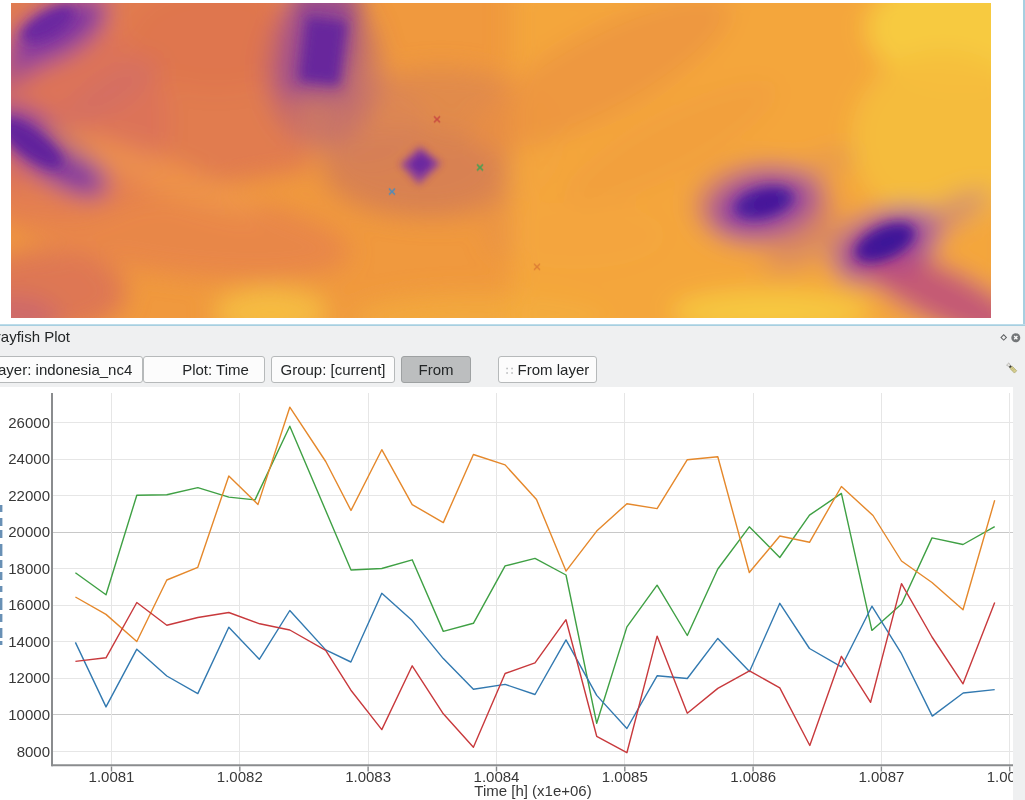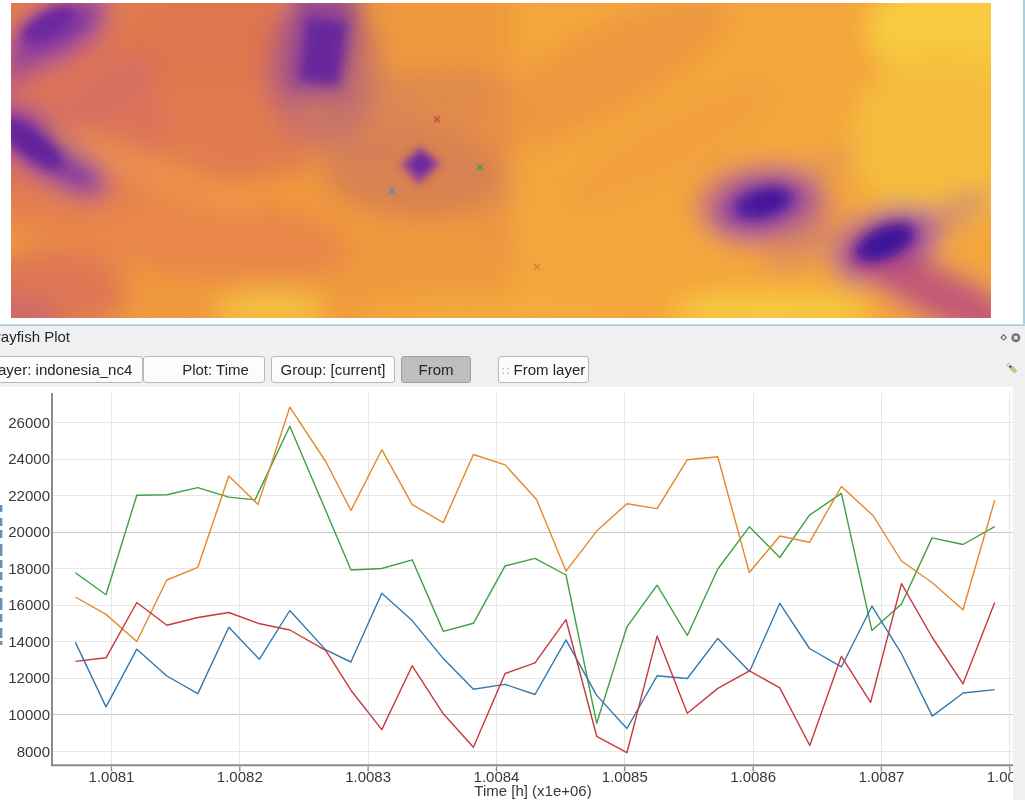--- a/index.html
+++ b/index.html
@@ -87,21 +87,21 @@
 <div class="abs title">Crayfish Plot</div>
 <svg class="abs" style="left:998px; top:331px;" width="24" height="13" viewBox="0 0 24 13">
 <rect x="3.8" y="4.5" width="3.8" height="3.8" fill="none" stroke="#5c5e60" stroke-width="1" transform="rotate(45 5.7 6.4)"></rect>
 <circle cx="17.8" cy="6.7" r="4.5" fill="#737678"></circle>
 <path d="M16.2 5.1 l3.2 3.2 M19.4 5.1 l-3.2 3.2" stroke="#fbfbfb" stroke-width="1.4"></path>
 </svg>
 <div class="abs btn" style="left:-31px; width:174px; padding-left:10px;">Layer: indonesia_nc4</div>
 <div class="abs btn" style="left:143px; width:122px;padding-left:23px;">Plot: Time series</div>
 <div class="abs btn" style="left:271px; width:124px;">Group: [current]</div>
 <div class="abs btn" style="left:401px; width:70px; background:#bcbebf; border-color:#9ea1a2;">From map</div>
-<div class="abs btn" style="left:498px; width:91px;"><span style="color:#a8aaac; font-size:12px;">∷</span> From layer</div>
+<div class="abs btn" style="left:498px; width:99px;"><span style="color:#a8aaac; font-size:12px;">∷</span> From layer</div>
 <svg class="abs" style="left:1005px; top:359.5px;" width="17" height="17" viewBox="0 0 17 17">
 <g transform="rotate(-45 8.5 8) scale(0.9)">
 <path d="M6.2 1.2 L9.8 1.2 L9 4.4 L7 4.4 Z" fill="#e8e6e2" stroke="#9a9a96" stroke-width="0.6"></path>
 <rect x="6.6" y="4.4" width="2.8" height="2.2" fill="#3c3c34"></rect>
 <rect x="6.2" y="6.6" width="3.6" height="7" fill="#d6cf8e" stroke="#a8a26a" stroke-width="0.7"></rect>
 <path d="M6.6 8.4 h2.8 M6.6 10.4 h2.8" stroke="#b5ae72" stroke-width="0.8"></path>
 </g>
 </svg>
 <div class="abs chart"><svg width="1016" height="413" viewBox="0 0 1016 413" font-family="Liberation Sans, sans-serif">
 <line x1="53" x2="1013" y1="364.5" y2="364.5" stroke="#e6e6e6" stroke-width="1"></line>

